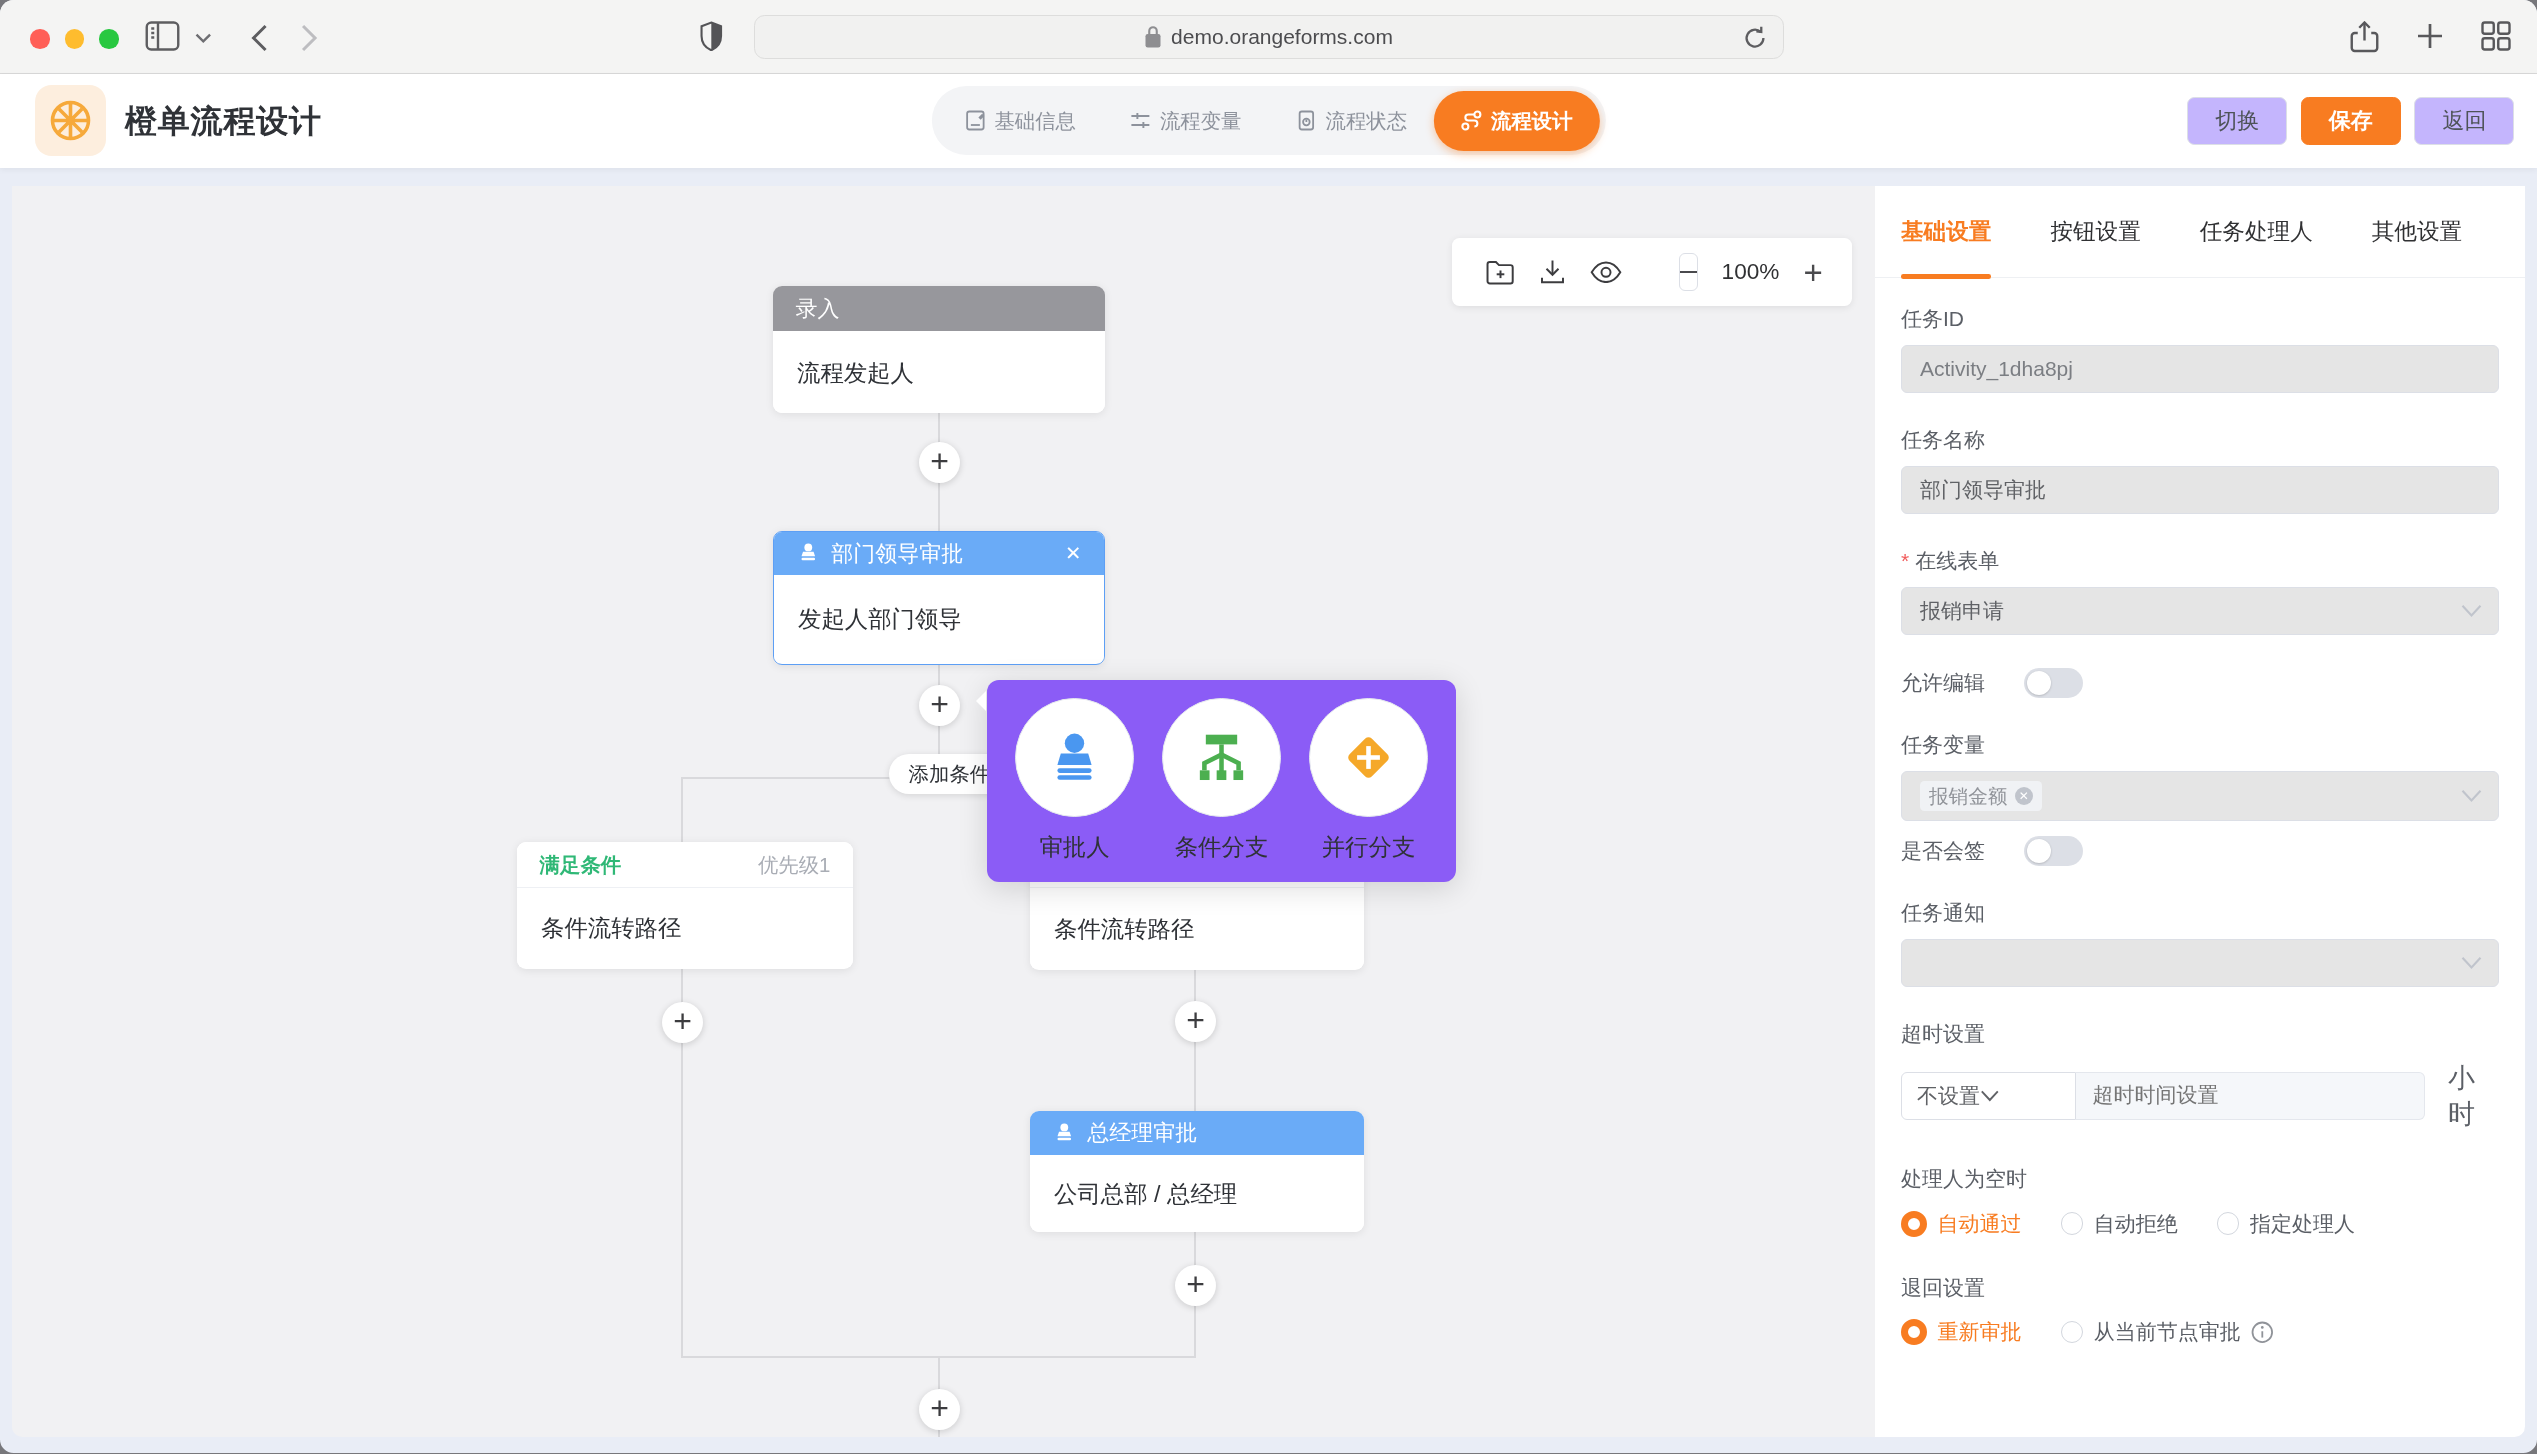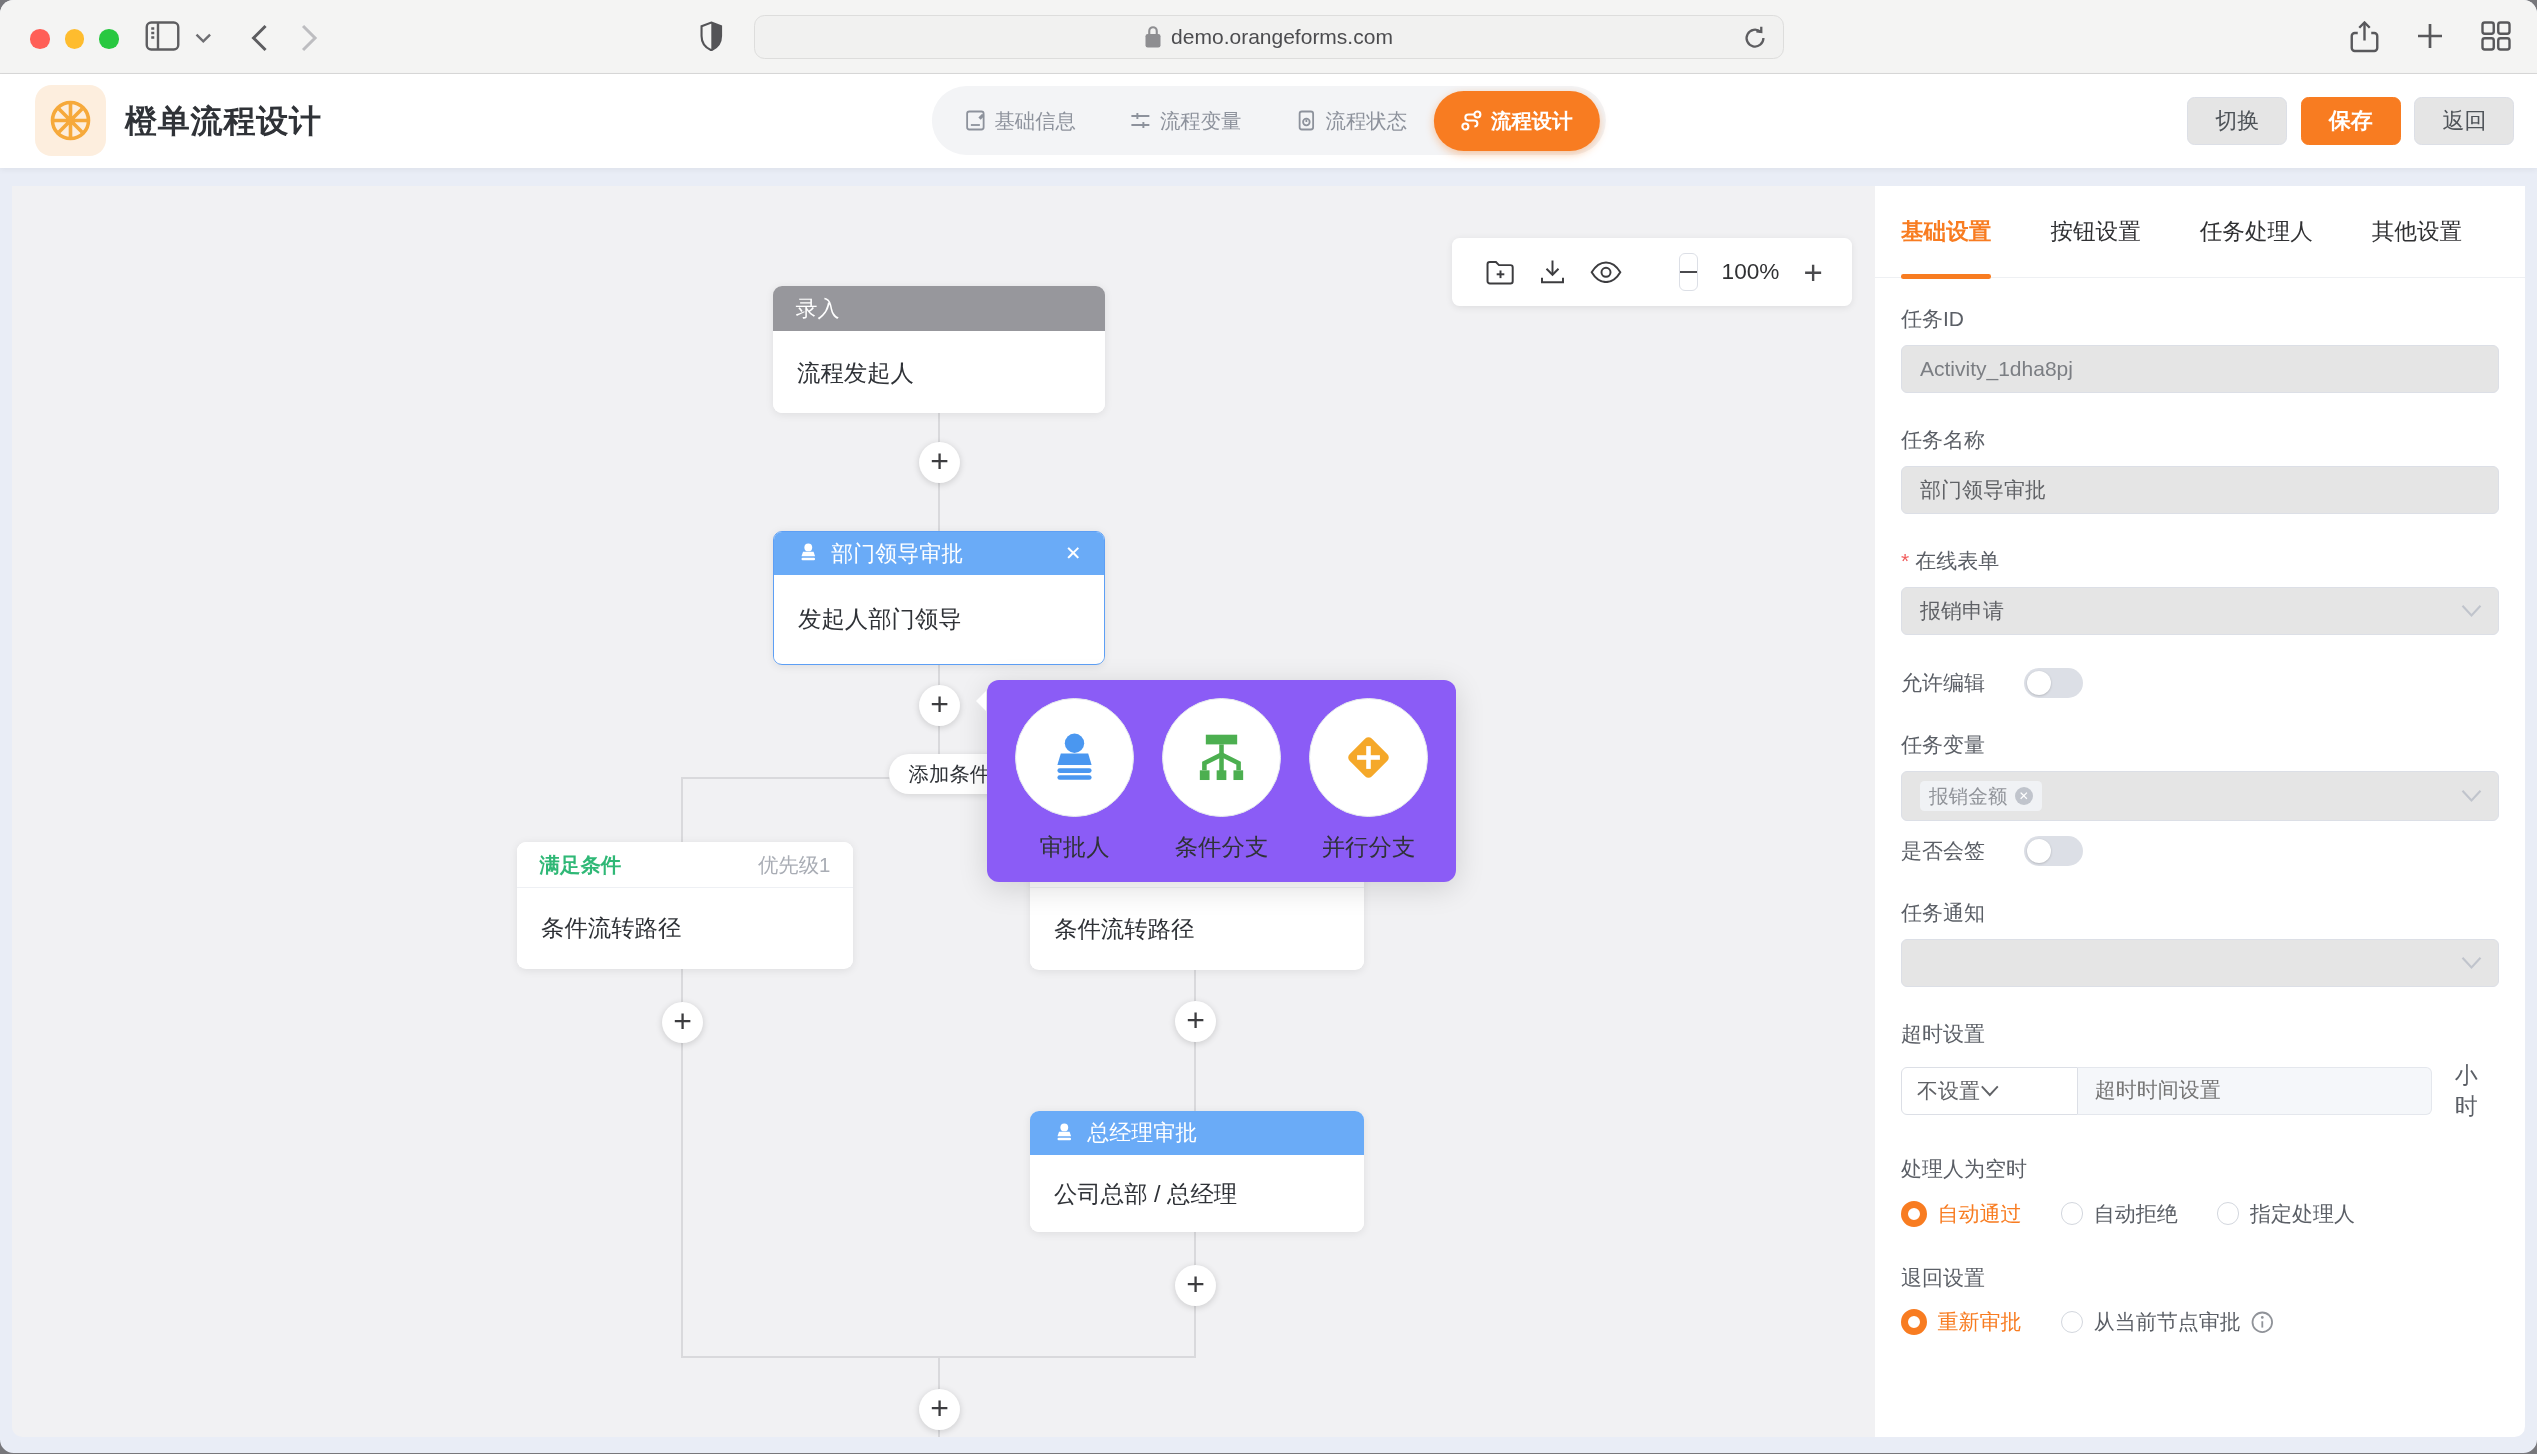--- a/index.html
+++ b/index.html
@@ -26,21 +26,21 @@
   .appbar { position:relative; height:94px; background:#ffffff; box-shadow:0 1.5px 6px rgba(0,0,0,.05); z-index:20; }
   .logo { position:absolute; left:35px; top:11.3px; width:71px; height:71px; border-radius:16.6px; background:#fdeede;
     display:flex; align-items:center; justify-content:center; }
   .app-title { position:absolute; left:125px; top:26px; font-size:32px; font-weight:700; color:#2f3237; letter-spacing:0.8px; }
   .navpill { position:absolute; left:50%; transform:translateX(-50%); top:12px; height:69px; background:#f3f4f6;
     border-radius:35px; display:flex; align-items:center; padding:0 6px; }
   .navitem { display:flex; align-items:center; gap:9px; padding:0 27px; height:60px; font-size:20.4px; color:#8d929c; border-radius:30px; }
   .navitem.active { background:#f87c21; color:#fff; font-weight:700; box-shadow:0 3px 9px rgba(248,124,33,.4); }
   .appbar-actions { position:absolute; right:22.6px; top:22.6px; display:flex; gap:13.6px; }
   .btn { height:48px; padding:0 27px; border-radius:7.5px; font-size:22px; display:flex; align-items:center;
-    background:#e5e5e5; border:0.8px solid #dcdfe6; color:#4e5358; }
+    background:#c4b5fd; border:0.8px solid #dcdfe6; color:#4e5358; }
   .btn.primary { background:#f87c21; border-color:#f87c21; color:#fff; font-weight:600; }
 
   
   .canvas { position:absolute; left:12px; top:186px; width:1863px; height:1251px; background:#f1f1f3;
     border-bottom-left-radius:10.6px; overflow:hidden; }
   .sidebar { position:absolute; left:1875px; top:186px; width:650px; height:1251px; background:#fff;
     border-bottom-right-radius:10.6px; overflow:hidden; }
 
   
   .vline { position:absolute; width:2.3px; background:#d9d9dc; }
@@ -102,21 +102,21 @@
   .toggle { width:59px; height:30px; border-radius:15px; background:#dcdfe6; position:relative; }
   .toggle::after { content:''; position:absolute; left:3px; top:3px; width:24px; height:24px; border-radius:50%; background:#fff; box-shadow:0 0.8px 2.3px rgba(0,0,0,.2); }
   .tag { height:30px; background:#f0f2f5; border-radius:4.5px; display:flex; align-items:center; gap:7.5px; padding:0 9px;
     font-size:19.6px; color:#909399; }
   .tag-x { width:18px; height:18px; border-radius:50%; background:#c0c4cc; color:#fff; font-size:12px; display:flex; align-items:center; justify-content:center; }
   .tmo-row { margin-top:12px; display:flex; align-items:center; }
   .tmo-select { width:183px; height:48px; border:1.5px solid #dcdfe6; border-radius:6px 0 0 6px; display:flex; align-items:center;
     padding:0 15px; font-size:21px; color:#606266; position:relative; background:#fff; }
   .tmo-input { width:367px; height:48px; border:1.5px solid #e4e7ed; border-left:none; border-radius:0 6px 6px 0;
     background:#f5f7fa; padding:0 16.6px; font-size:21px; font-family:Liberation Mono, monospace; color:#606266; outline:none; }
-  .tmo-unit { margin-left:22.6px; font-size:23px; color:#5b5f66; }
+  .tmo-unit { margin-left:22.6px; font-size:27px; color:#5b5f66; }
   .radios { margin-top:16.6px; display:flex; align-items:center; gap:39px; }
   .radio-opt { display:flex; align-items:center; gap:10.6px; font-size:21px; color:#5b5f66; }
   .rdot { width:22.6px; height:22.6px; border-radius:50%; border:1.5px solid #d3d7de; background:#fff; }
   .radio-opt.sel { color:#f87c21; }
   .radio-opt.sel .rdot { width:26px; height:26px; border:7.5px solid #f87c21; }
   .info-i { color:#909399; display:flex; }
   svg { display:block; }
 </style>
 </head>
 <body>

